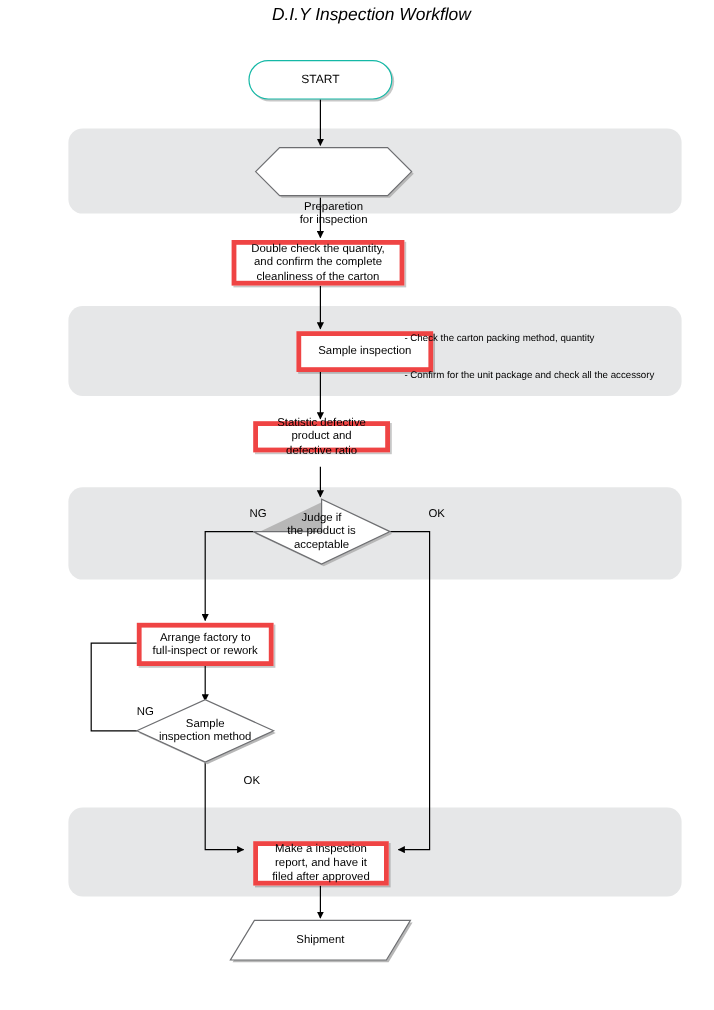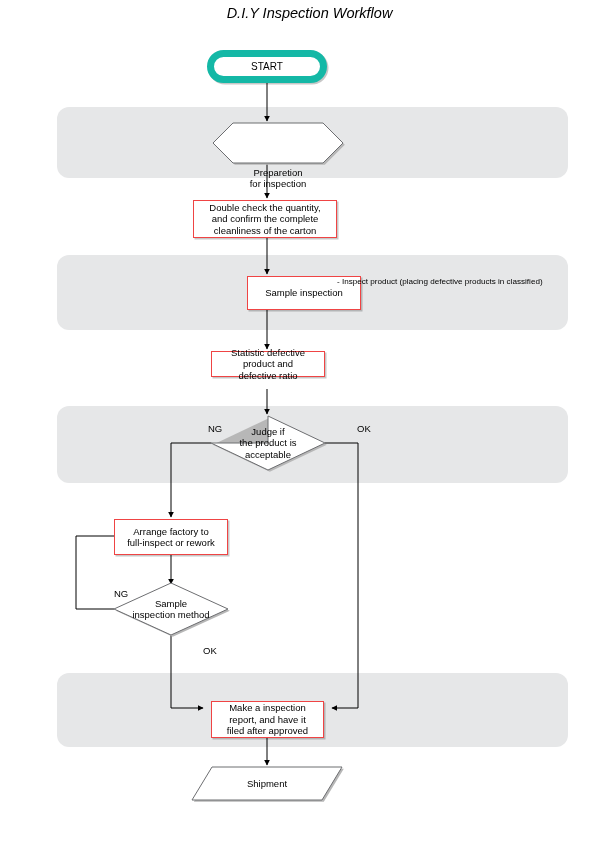--- a/index.html
+++ b/index.html
@@ -32,25 +32,25 @@
     background: #ffffff;
     display: flex;
     align-items: center;
     justify-content: center;
     text-align: center;
     font-size: 9.5px;
     line-height: 11.5px;
     color: #000;
   }
   .node-rect {
-    border: 1px solid #ef4444;
+    border: 4px solid #ef4444;
     box-shadow: 1.5px 1.5px 0 rgba(0,0,0,0.22);
   }
   .node-terminator {
-    border: 7px solid #14b8a6;
+    border: 1px solid #14b8a6;
     border-radius: 18px;
     box-shadow: 1.5px 1.5px 0 rgba(0,0,0,0.22);
     font-size: 10px;
     text-align: center;
   }
   .poly-label {
     position: absolute;
     display: flex;
     align-items: center;
     justify-content: center;
@@ -176,14 +176,15 @@
 filed after approved</div>
 
 <div class="poly-label" style="left:192px; top:767px; width:150px; height:33px;">Shipment</div>
 
 <div class="edge-label" style="left:184px; top:423px;">NG</div>
 <div class="edge-label" style="left:333px; top:423px;">OK</div>
 <div class="edge-label" style="left:90px; top:588px;">NG</div>
 <div class="edge-label" style="left:179px; top:645px;">OK</div>
 
 <div class="sidenote" style="left:337px; top:257px; width:228px;">
-  <span class="sidenote-line">- Inspect product (placing defective products in classified)</span>
+  <span class="sidenote-line">- Check the carton packing method, quantity</span>
+  <span class="sidenote-line">- Confirm for the unit package and check all the accessory</span>
 </div>
 
 </body></html>

